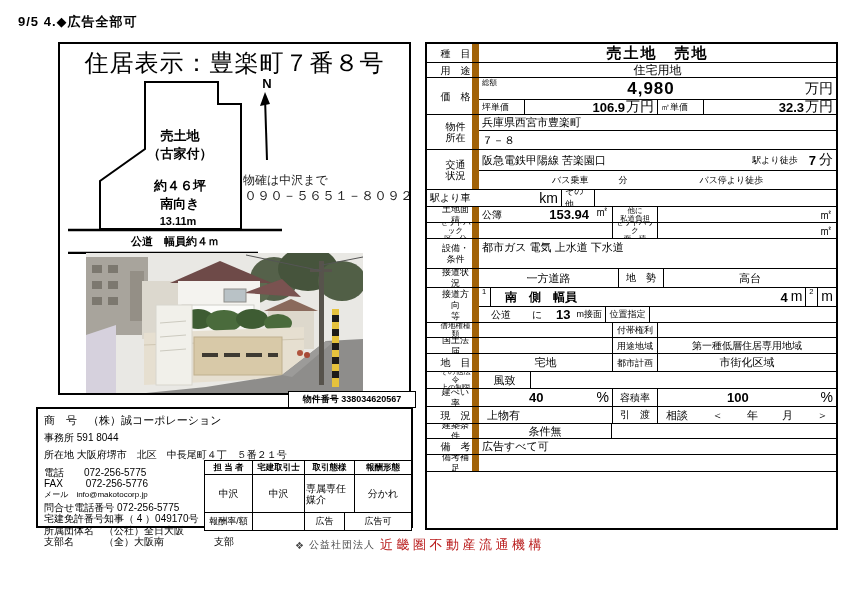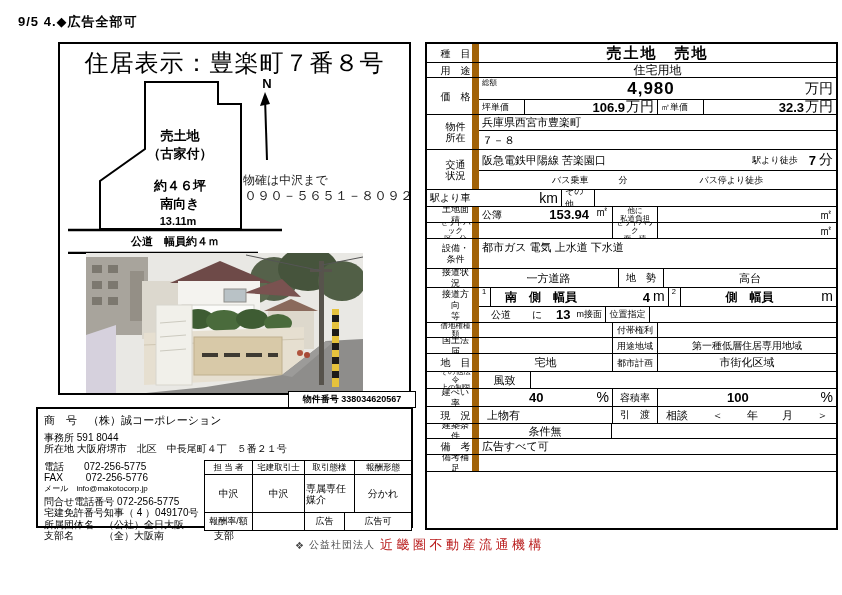--- a/index.html
+++ b/index.html
@@ -19,33 +19,33 @@
 
   
   #propno{position:absolute;left:288px;top:391px;width:126px;height:15px;border:1px solid #000;
     background:#fff;font-size:9px;font-weight:bold;display:flex;align-items:center;justify-content:center;white-space:nowrap;}
 
   
   #companybox{position:absolute;left:36px;top:407px;width:377px;height:121px;border:2px solid #000;box-sizing:border-box;background:#fff;}
   .cline{font-size:10px;line-height:10px;margin-left:6px;white-space:pre;}
   .cline:nth-child(1){font-size:11px;margin-top:6px;}
   .cline:nth-child(2){margin-top:8px;}
-  .cline:nth-child(3){margin-top:1px;}
+  .cline:nth-child(3){margin-top:7px;}
   .cline:nth-child(4){margin-top:8px;}
   .cline:nth-child(5){margin-top:1px;}
   .cline:nth-child(6){margin-top:1px;font-size:8px;}
   .cline:nth-child(7){margin-top:3px;}
   .cline:nth-child(8){margin-top:1px;}
   .cline:nth-child(9){margin-top:2px;}
   .cline:nth-child(10){margin-top:1px;}
 
   
   #agent-table{position:absolute;left:166px;top:51px;width:208px;border:1px solid #000;background:#fff;box-sizing:border-box;}
   .at-row{display:flex;}
-  .at-h{height:13px;border-bottom:1px solid #000;}
+  .at-h{height:13px;border-bottom:1px solid #000;font-weight:bold;}
   .at-h div{font-size:8.5px;display:flex;align-items:center;justify-content:center;border-right:1px solid #000;box-sizing:border-box;}
   .at-m{height:37px;border-bottom:1px solid #000;}
   .at-m div{font-size:10px;display:flex;align-items:center;justify-content:center;border-right:1px solid #000;box-sizing:border-box;}
   .at-b{height:17px;}
   .at-b div{font-size:9px;display:flex;align-items:center;justify-content:center;border-right:1px solid #000;box-sizing:border-box;}
   .atc1{width:48px;} .atc2{width:52px;} .atc3{width:50px;} .atc4{width:56px;flex:1;border-right:none !important;}
   .wrapcell{white-space:normal !important;text-align:left;padding:0 1px;line-height:11px;}
 
   
   #stamp{position:absolute;left:295px;top:536px;display:flex;align-items:center;gap:5px;color:#4a4a4a;}
@@ -327,21 +327,20 @@
   <div class="rrow" style="height:35px">
     <div class="lab" style="font-size:9px">接道方向
 等</div>
     <div class="col f1">
       <div class="subrow bb" style="height:19px">
         <span class="cell brr tinylab" style="width:12px;align-items:flex-start">1</span>
         <span class="cell b12 f1" style="padding-left:14px">南　側　幅員</span>
         <span class="cell b13">4</span>
         <span class="cell u brr" style="padding-left:0;align-items:flex-end;padding-bottom:2px">m</span>
         <span class="cell brr tinylab" style="width:12px;align-items:flex-start">2</span>
-        <span class="cell b12 cc f1">側　幅員</span>
         <span class="cell u" style="align-items:flex-end;padding-bottom:2px">m</span>
       </div>
       <div class="subrow f1">
         <span class="cell" style="padding-left:12px;font-size:10px">公道</span>
         <span class="cell" style="padding-left:18px;font-size:10px">に</span>
         <span class="cell b13 rr f1">13</span>
         <span class="cell brr" style="font-size:9px">m接面</span>
         <span class="cell cc" style="width:44px;font-size:9px;border-right:1px solid #000">位置指定</span>
         <span class="cell" style="width:186px"></span>
       </div>

